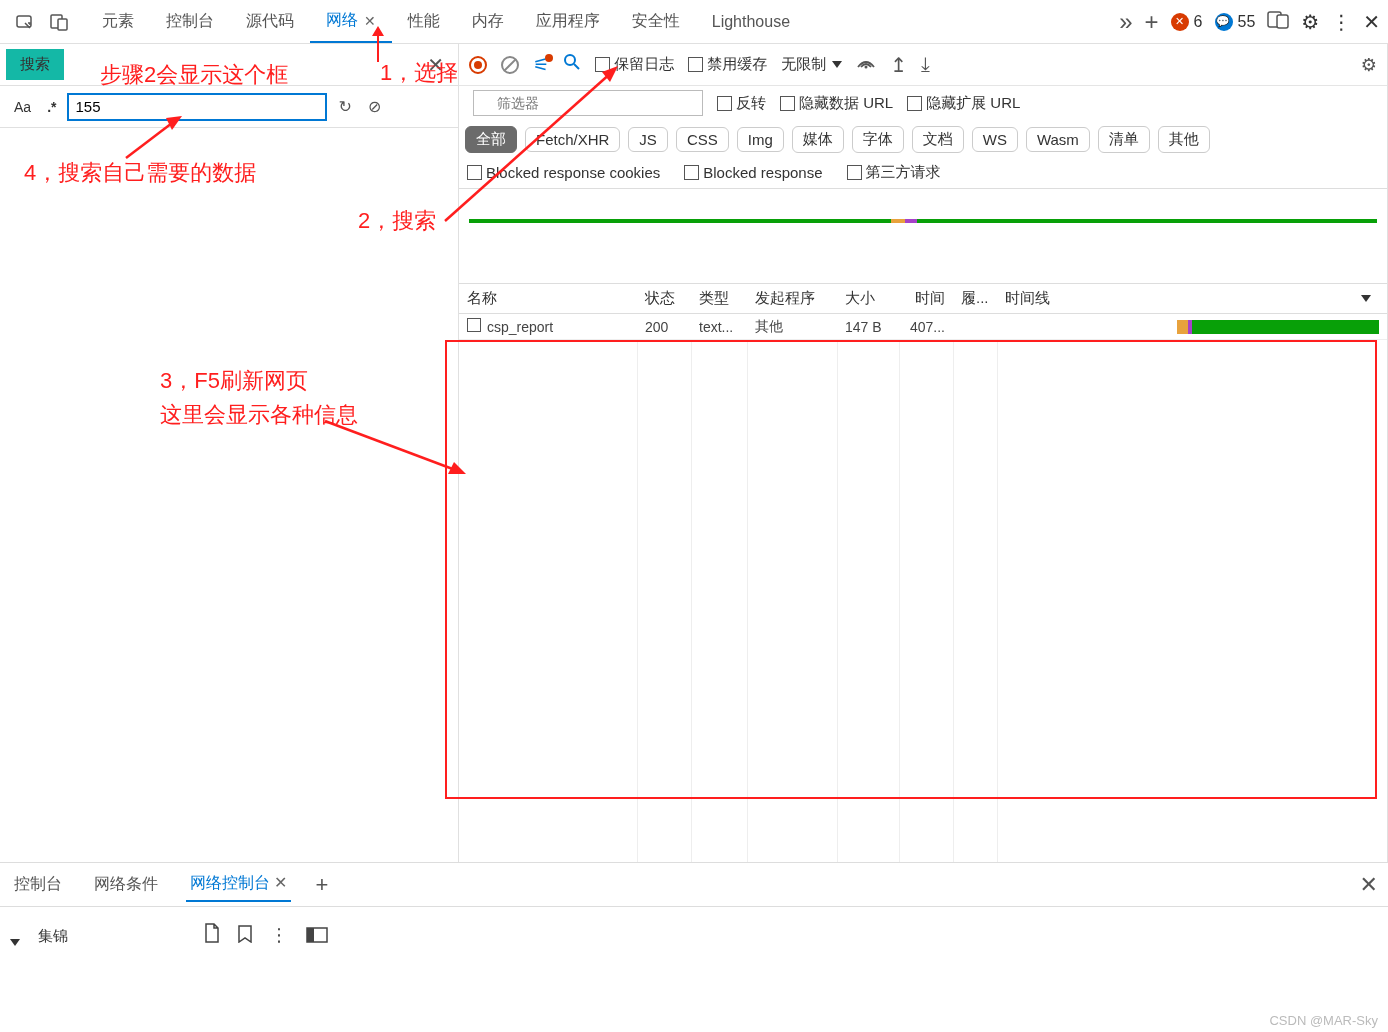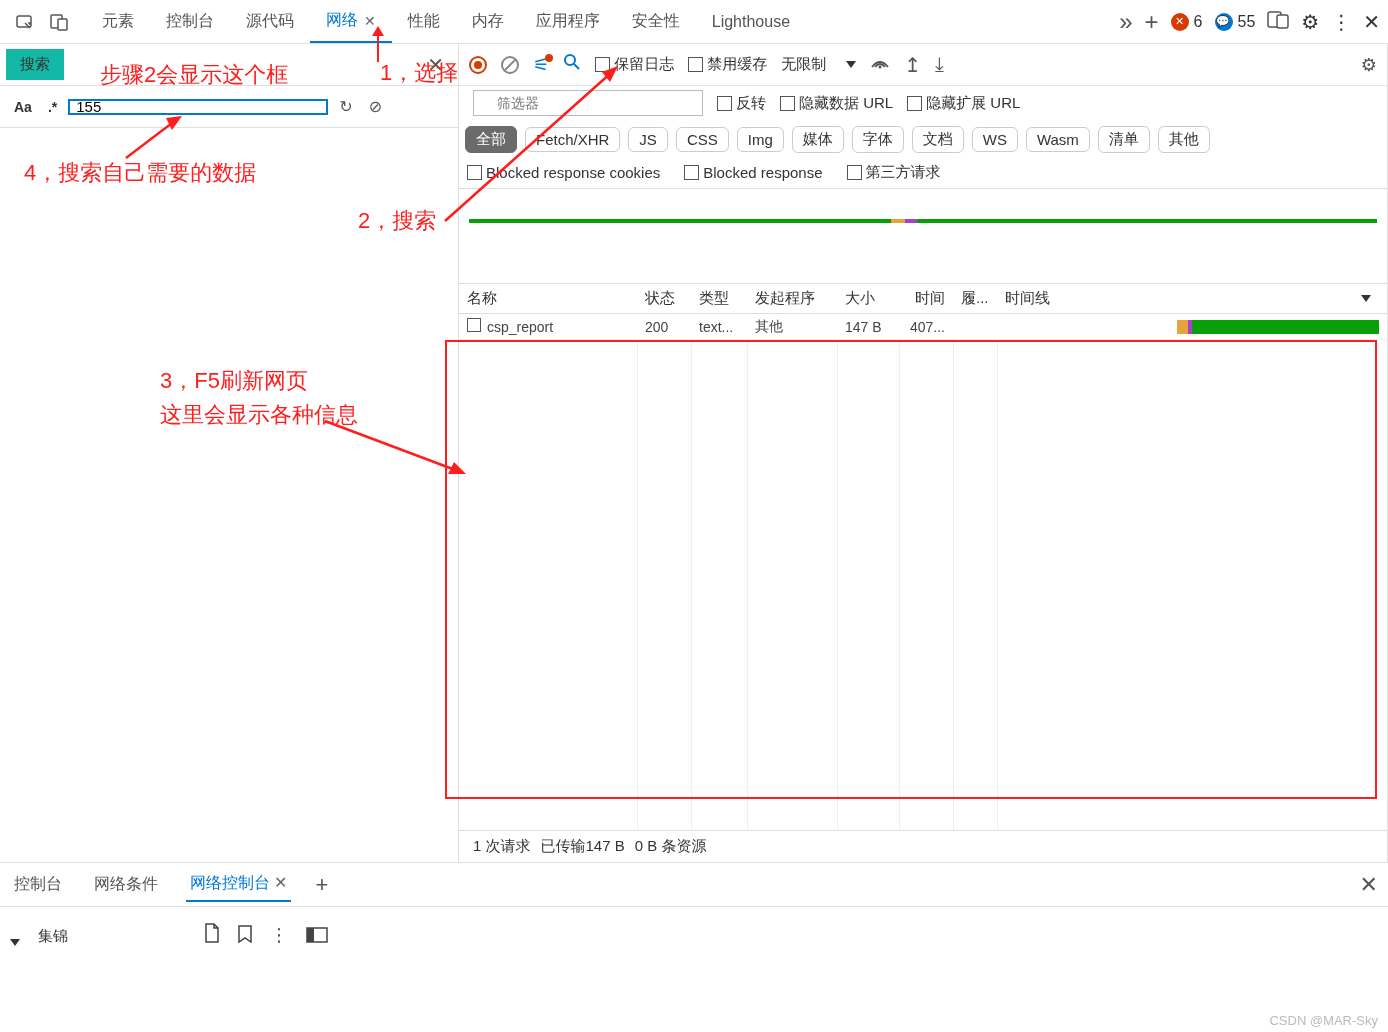--- a/index.html
+++ b/index.html
@@ -17,36 +17,36 @@
 
 .body-split { display: flex; height: 818px; }
 .left-pane { width: 459px; border-right: 1px solid #e0e0e0; position: relative; }
 .right-pane { flex: 1; display: flex; flex-direction: column; border-right: 1px solid #e0e0e0; }
 
 .search-head { height: 42px; display: flex; align-items: center; border-bottom: 1px solid #e0e0e0; }
 .search-head .stab { padding: 6px 14px; background: #14b8a6;  margin-left: 6px; font-size: 15px;}
 .search-head .close { margin-left: auto; margin-right: 14px; font-size: 20px; color: #555; cursor: pointer; }
 
 .search-bar { height: 42px; display: flex; align-items: center; padding: 0 10px; gap: 8px; border-bottom: 1px solid #e0e0e0; }
-.search-bar .aa { font-weight: bold; font-size: 14px; padding: 0 4px; cursor:pointer;}
+.search-bar .aa { font-weight: normal; font-size: 14px; padding: 0 4px; cursor:pointer;}
 .search-bar .regex { font-weight: bold; font-size: 14px; padding: 0 4px; cursor:pointer;}
-.search-bar input { flex: 0 0 258px; height: 14px; border: 1px solid #0078d4; outline: 1px solid #0078d4; padding: 0 6px; font-size: 15px; }
+.search-bar input { flex: 0 0 258px; height: 26px; border: 1px solid #0078d4; outline: 1px solid #0078d4; padding: 0 6px; font-size: 15px; }
 .search-bar .ico { cursor:pointer; color:#555; font-size:16px; padding:0 4px;}
 
 .net-toolbar { height: 42px; display: flex; align-items: center; padding: 0 10px; gap: 14px; border-bottom: 1px solid #e5e5e5; }
 .record { width: 18px; height: 18px; border: 2px solid #d83b01; border-radius: 50%; position: relative; cursor:pointer;}
 .record:after { content:''; width:8px; height:8px; background:#d83b01; border-radius:50%; position:absolute; top:3px; left:3px;}
 .clear-ico { width:18px; height:18px; border:2px solid #888; border-radius:50%; position:relative; cursor:pointer;}
 .clear-ico:after{content:''; width:16px; height:2px; background:#888; transform:rotate(-45deg); position:absolute; top:6px; left:-1px;}
 .filter-ico { color:#0078d4; font-size:18px; cursor:pointer; position:relative;}
 .filter-ico:after{content:''; position:absolute; top:0; right:-4px; width:8px; height:8px; background:#d83b01; border-radius:50%;}
 .search-ico { color:#0078d4; font-size:18px; cursor:pointer;}
 .chk { display:inline-flex; align-items:center; gap:4px; font-size:15px;}
 .chk .box { width:15px; height:15px; border:1.5px solid #555;}
-.throttle { font-size:15px; display:flex; align-items:center; gap:20px;}
+.throttle { font-size:15px; display:flex; align-items:center; gap:6px;}
 .caret-down { width:0; height:0; border-left:5px solid transparent; border-right:5px solid transparent; border-top:7px solid #333;}
 .tb-ico{ cursor:pointer; color:#555;}
 .net-toolbar .gear { margin-left:auto; font-size:18px;}
 
 .filter-row { display: flex; align-items: center; gap: 14px; padding: 4px 0 4px 0; }
 .filter-input { width: 230px; height: 26px; border: 1px solid #bbb; padding: 0 23px; font-size: 14px; color: #0f766e; margin-left:14px;}
 .filter-types { display:flex; align-items:center; gap:8px; padding:6px 6px; flex-wrap:wrap;}
 .filter-types .pill { padding:3px 10px; border:1px solid #ccc; border-radius:6px; font-size:15px; cursor:pointer;}
 .filter-types .pill.active { background:#6b6b6b; color:#fff; border-color:#6b6b6b;}
 .blocked-row { display:flex; align-items:center; gap:24px; padding:4px 8px 6px;}
@@ -277,25 +277,20 @@
         <div class="vline" style="left:232px"></div>
         <div class="vline" style="left:288px"></div>
         <div class="vline" style="left:378px"></div>
         <div class="vline" style="left:440px"></div>
         <div class="vline" style="left:494px"></div>
         <div class="vline" style="left:538px"></div>
       </div>
       <div class="red-rect"></div>
     </div>
 
-    <div class="status-foot">
-      <span>1 次请求</span>
-      <span>已传输147 B</span>
-      <span>0 B 条资源</span>
-    </div>
   </div>
 </div>
 
 <div class="drawer">
   <div class="dtab">控制台</div>
   <div class="dtab">网络条件</div>
   <div class="dtab active"><span>网络控制台</span><span class="dx">✕</span></div>
   <div class="plus">+</div>
   <div class="dclose">✕</div>
 </div>

